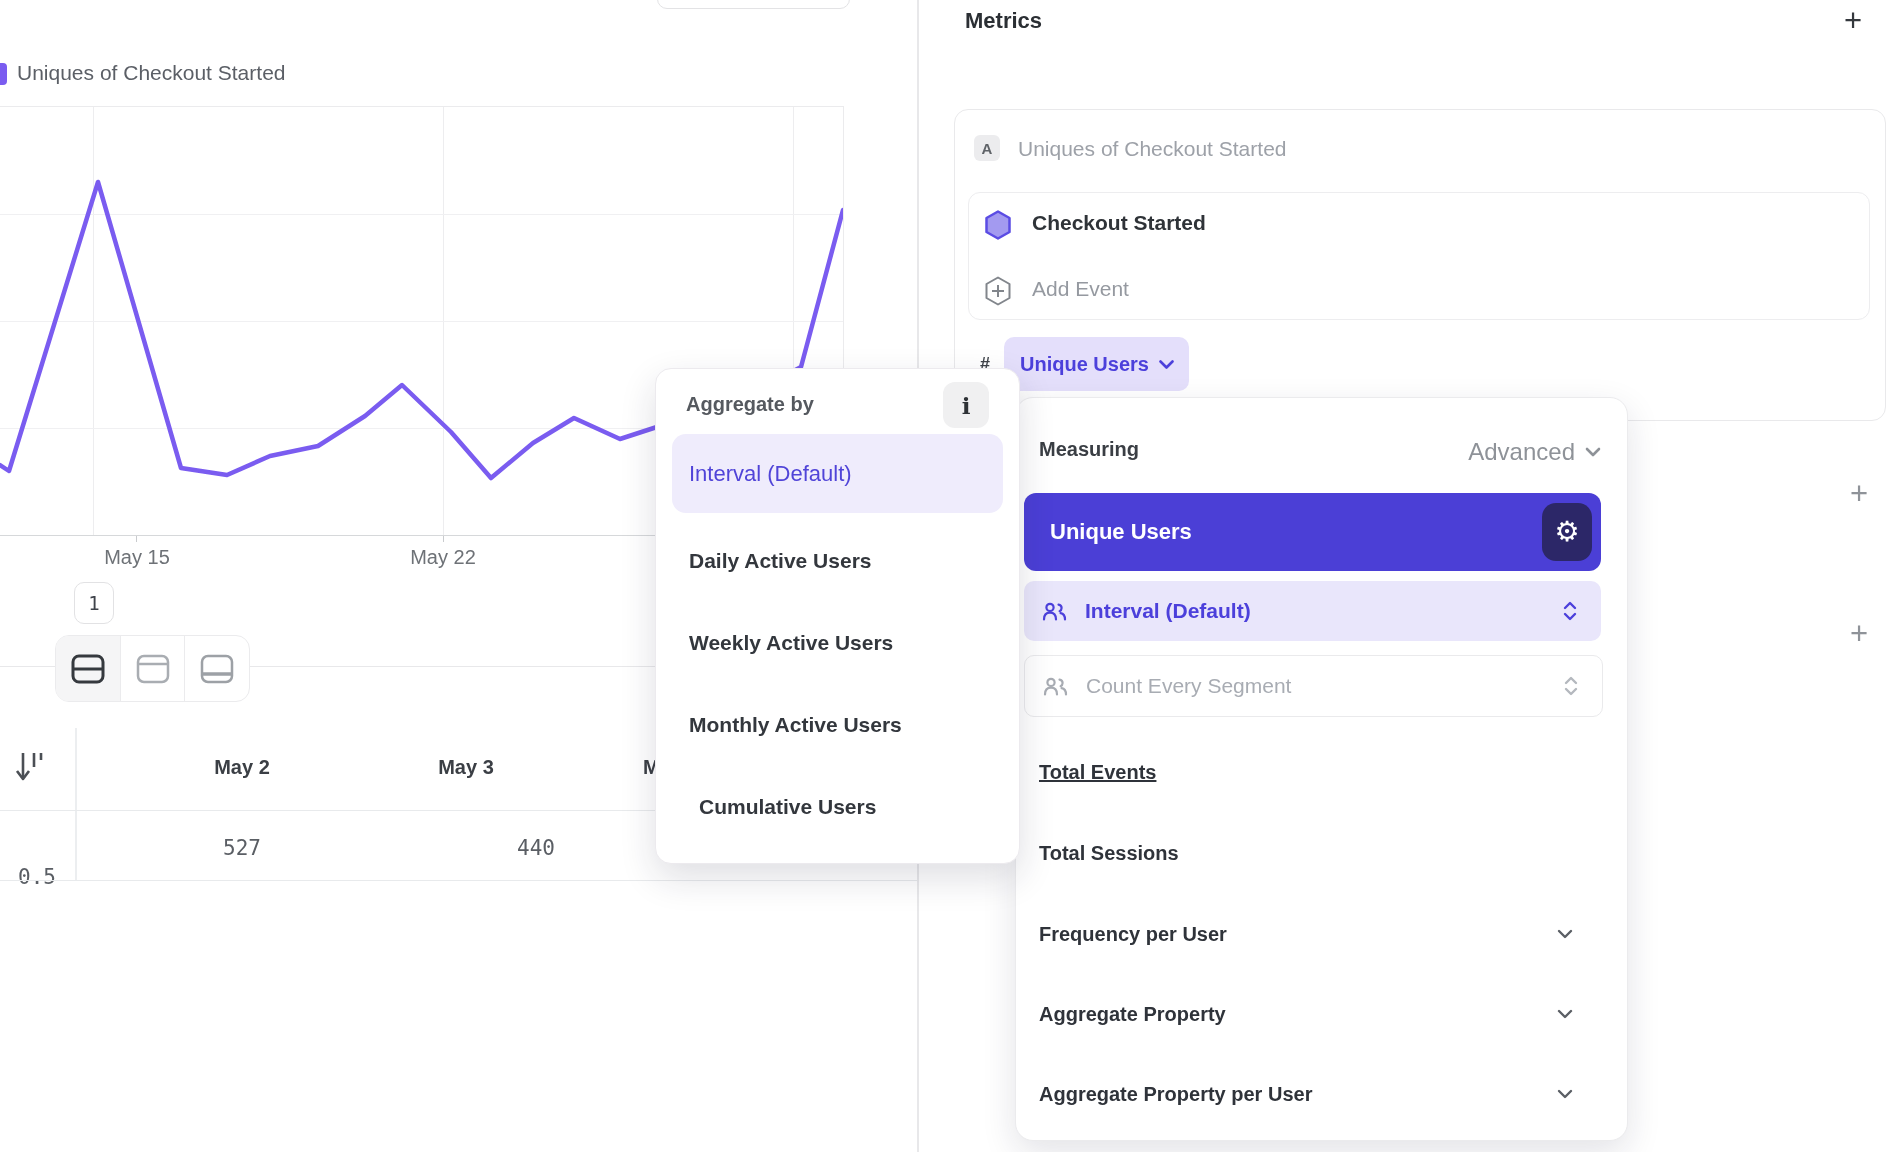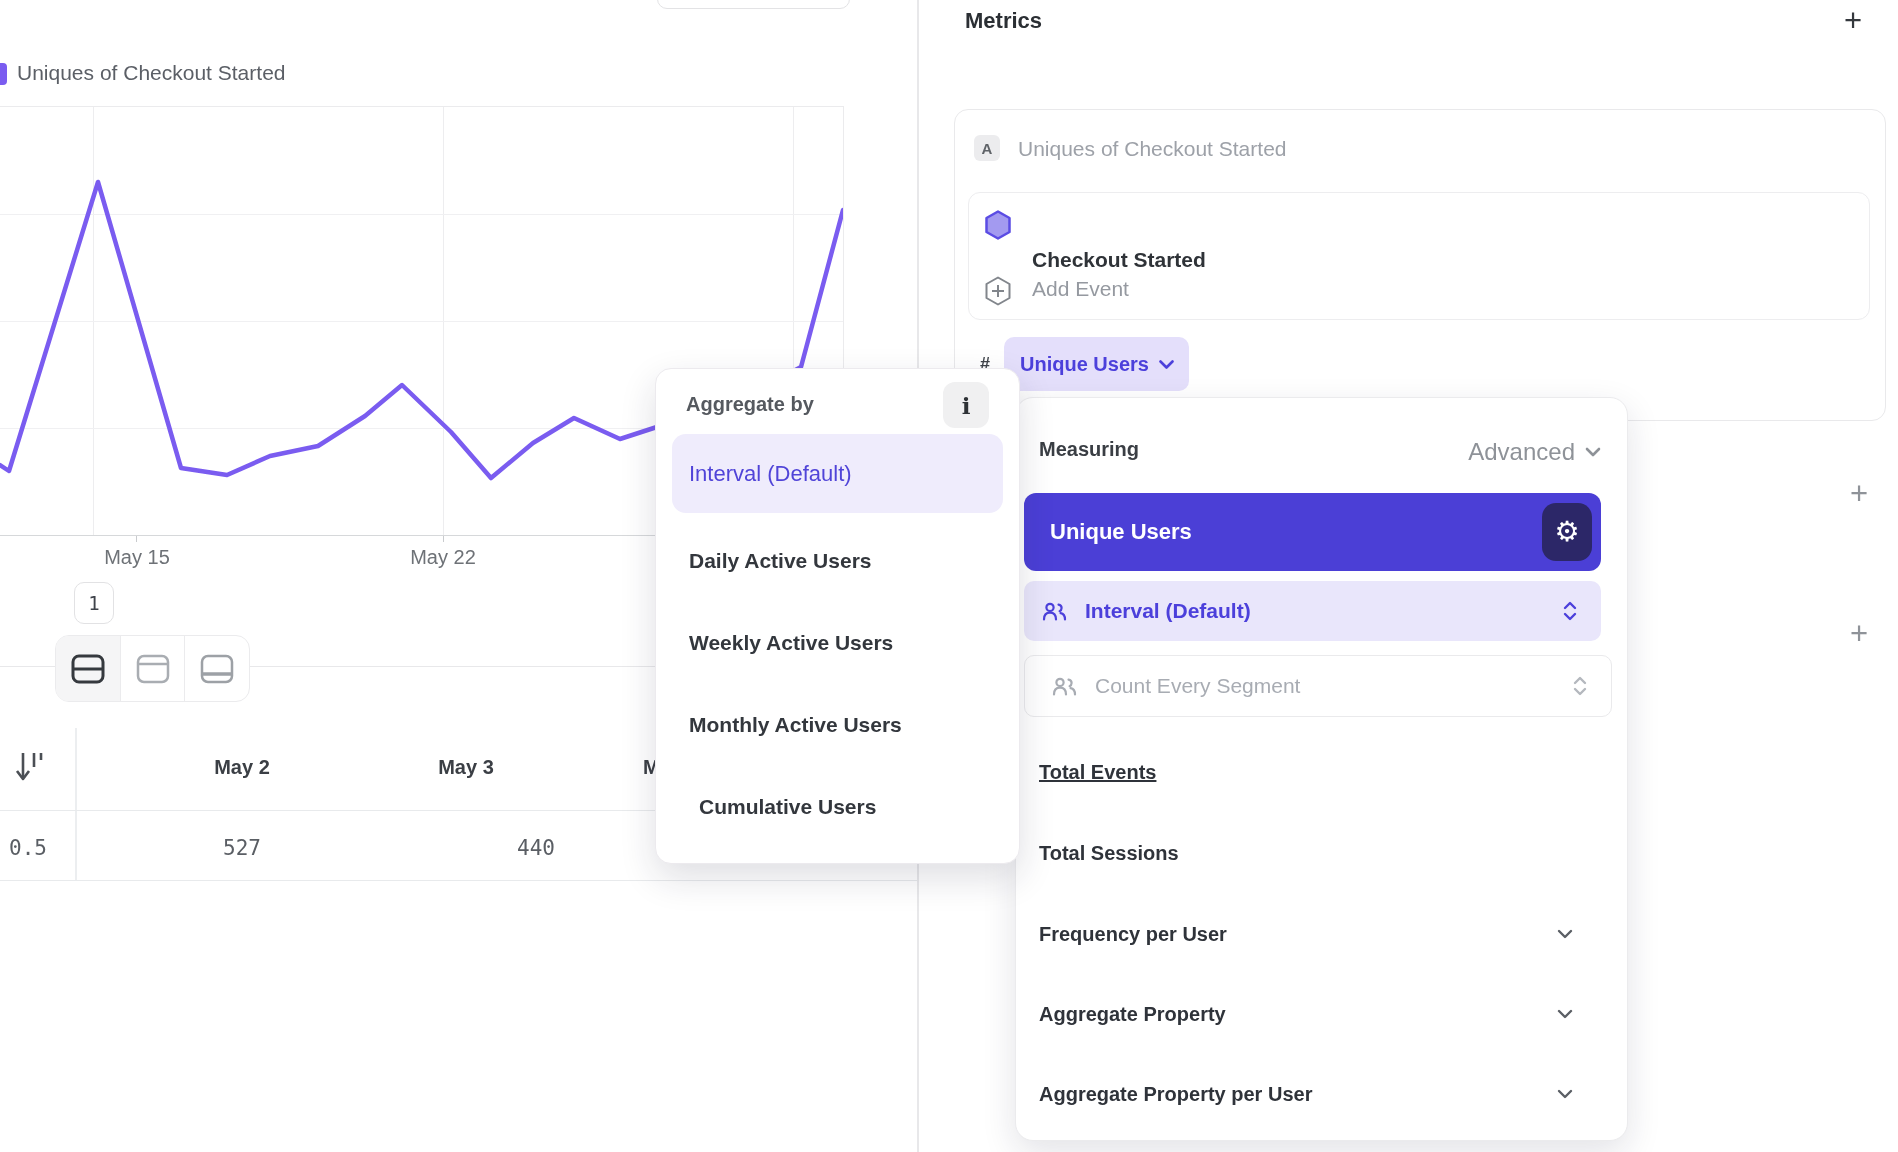--- a/index.html
+++ b/index.html
@@ -39,39 +39,39 @@
   .vdiv{left:917px;top:0;width:1.5px;height:1152px;background:#e8e8ea;}
   .metrics-title{left:965px;top:8px;font-size:22px;font-weight:700;color:#2b2f34;}
   .plus{width:34px;height:38px;display:flex;align-items:center;justify-content:center;font-size:31px;font-weight:400;}
   .plus.dark{color:#34383d;}
   .plus.gray{color:#8f9399;}
 
   .cardA{left:954px;top:109px;width:930px;height:310px;background:#fff;border:1.5px solid #e9e9eb;border-radius:14px;z-index:1;}
   .badgeA{left:19px;top:25px;width:26px;height:26px;background:#ececee;border-radius:6px;display:flex;align-items:center;justify-content:center;font-size:15px;font-weight:700;color:#5f6368;}
   .cardA-title{left:63px;top:27px;font-size:21px;color:#9da1a8;font-weight:500;}
   .event-card{left:13px;top:82px;width:900px;height:126px;border:1.5px solid #ededef;border-radius:12px;}
-  .event-name{left:63px;top:18px;font-size:21px;font-weight:600;color:#2f3338;margin-top:37px;}
+  .event-name{left:63px;top:18px;font-size:21px;font-weight:600;color:#2f3338;}
   .add-event-label{left:63px;top:84px;font-size:21px;font-weight:500;color:#9599a0;}
   .hash{left:25px;top:244px;font-size:18px;font-weight:600;color:#3f434a;}
   .chip{left:49px;top:227px;width:185px;height:54px;background:#e4dffb;border-radius:10px;display:flex;align-items:center;}
   .chip-label{margin-left:16px;font-size:20px;font-weight:600;color:#4c40db;}
   .chip svg{margin-left:10px;}
 
   
   .meas{left:1015px;top:397px;width:611px;height:742px;background:#fff;border:1px solid #ebebed;border-radius:18px;
     box-shadow:0 12px 34px rgba(25,25,60,.12);z-index:5;}
   .meas-label{left:23px;top:40px;font-size:20px;font-weight:600;color:#3a3e44;}
   .meas-adv{right:26px;top:40px;display:flex;align-items:center;gap:10px;font-size:24px;color:#8e9298;font-weight:500;}
   .uu-btn{left:8px;top:95px;width:577px;height:78px;background:#4b3fd6;border-radius:12px;display:flex;align-items:center;}
   .uu-btn-label{margin-left:26px;font-size:22px;font-weight:700;color:#ffffff;flex:1;}
   .gear-chip{width:50px;height:58px;margin-right:9px;background:#2c2768;border-radius:14px;display:flex;align-items:center;justify-content:center;}
   .gear-glyph{font-size:28px;color:#ffffff;line-height:1;}
   .m-row{left:8px;width:577px;height:60px;border-radius:10px;display:flex;align-items:center;}
   .m-row.sel{top:183px;background:#e9e6fb;}
-  .m-row.idle{top:257px;background:#fff;border:1.5px solid #eaeaec;padding-left:9px;}
+  .m-row.idle{top:257px;background:#fff;border:1.5px solid #eaeaec;}
   .m-row .picon{margin-left:18px;}
   .m-row .rlabel{margin-left:18px;font-size:21px;flex:1;}
   .m-row.sel .rlabel{color:#4c40db;font-weight:600;}
   .m-row.idle .rlabel{color:#a8acb3;font-weight:500;}
   .m-row .updown{margin-right:24px;}
   .m-opt{left:23px;width:566px;height:60px;display:flex;align-items:center;font-size:20px;font-weight:600;color:#2f333a;}
   .m-opt .olabel{flex:1;}
   .m-opt svg{margin-right:32px;}
 
   
@@ -140,21 +140,21 @@
       <line x1="9" y1="3" x2="9" y2="28" stroke="#4b4f55" stroke-width="2.6"></line>
       <polyline points="3,21 9,29 15,21" fill="none" stroke="#4b4f55" stroke-width="2.6" stroke-linejoin="round"></polyline>
       <line x1="20" y1="3" x2="20" y2="17" stroke="#4b4f55" stroke-width="2.6"></line>
       <line x1="27" y1="3" x2="27" y2="10" stroke="#4b4f55" stroke-width="2.6"></line>
     </svg>
   </div>
   <div class="abs th" style="left:162px;width:160px;">May 2</div>
   <div class="abs th" style="left:386px;width:160px;">May 3</div>
   <div class="abs th" style="left:643px;width:120px;text-align:left;">May 4</div>
   <div class="abs th-border"></div>
-  <div class="abs td" style="left:0;width:56px;text-align:center;">0.5</div>
+  <div class="abs td" style="left:0;width:56px;text-align:right;margin-top:29px;">0.5</div>
   <div class="abs td" style="left:162px;width:160px;">527</div>
   <div class="abs td" style="left:395px;width:160px;text-align:right;">440</div>
   <div class="abs row-border"></div>
 
   <div class="abs vdiv"></div>
 
   <div class="abs metrics-title">Metrics</div>
   <div class="abs plus dark" style="left:1836px;top:2px;">+</div>
   <div class="abs plus gray" style="left:1842px;top:475px;">+</div>
   <div class="abs plus gray" style="left:1842px;top:615px;">+</div>

